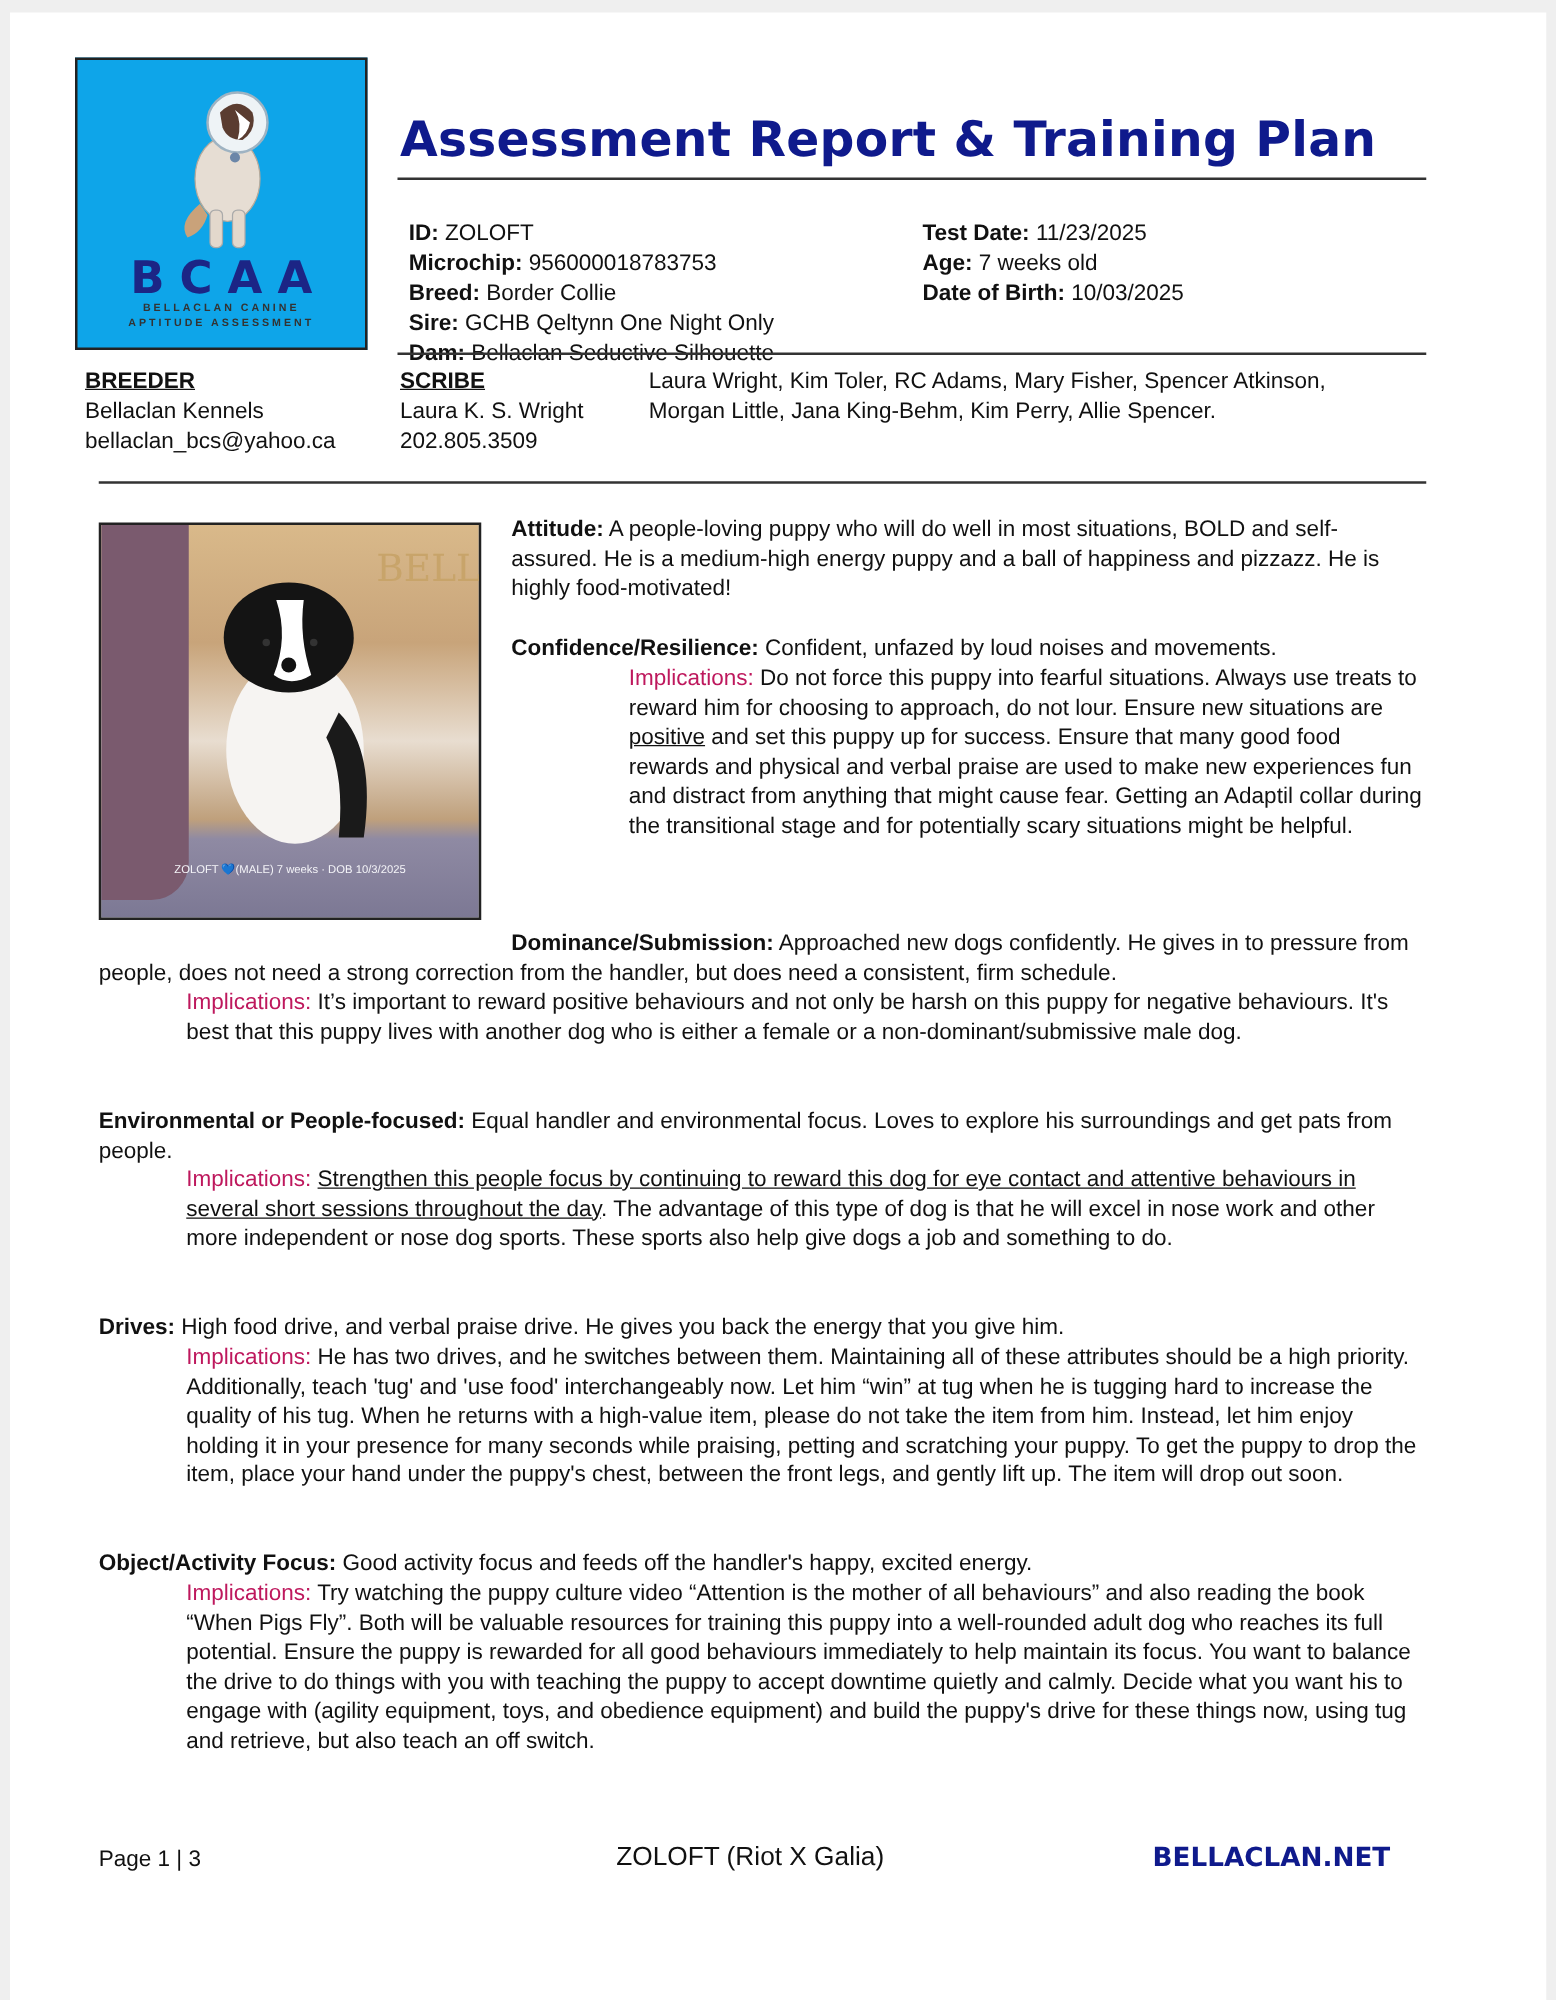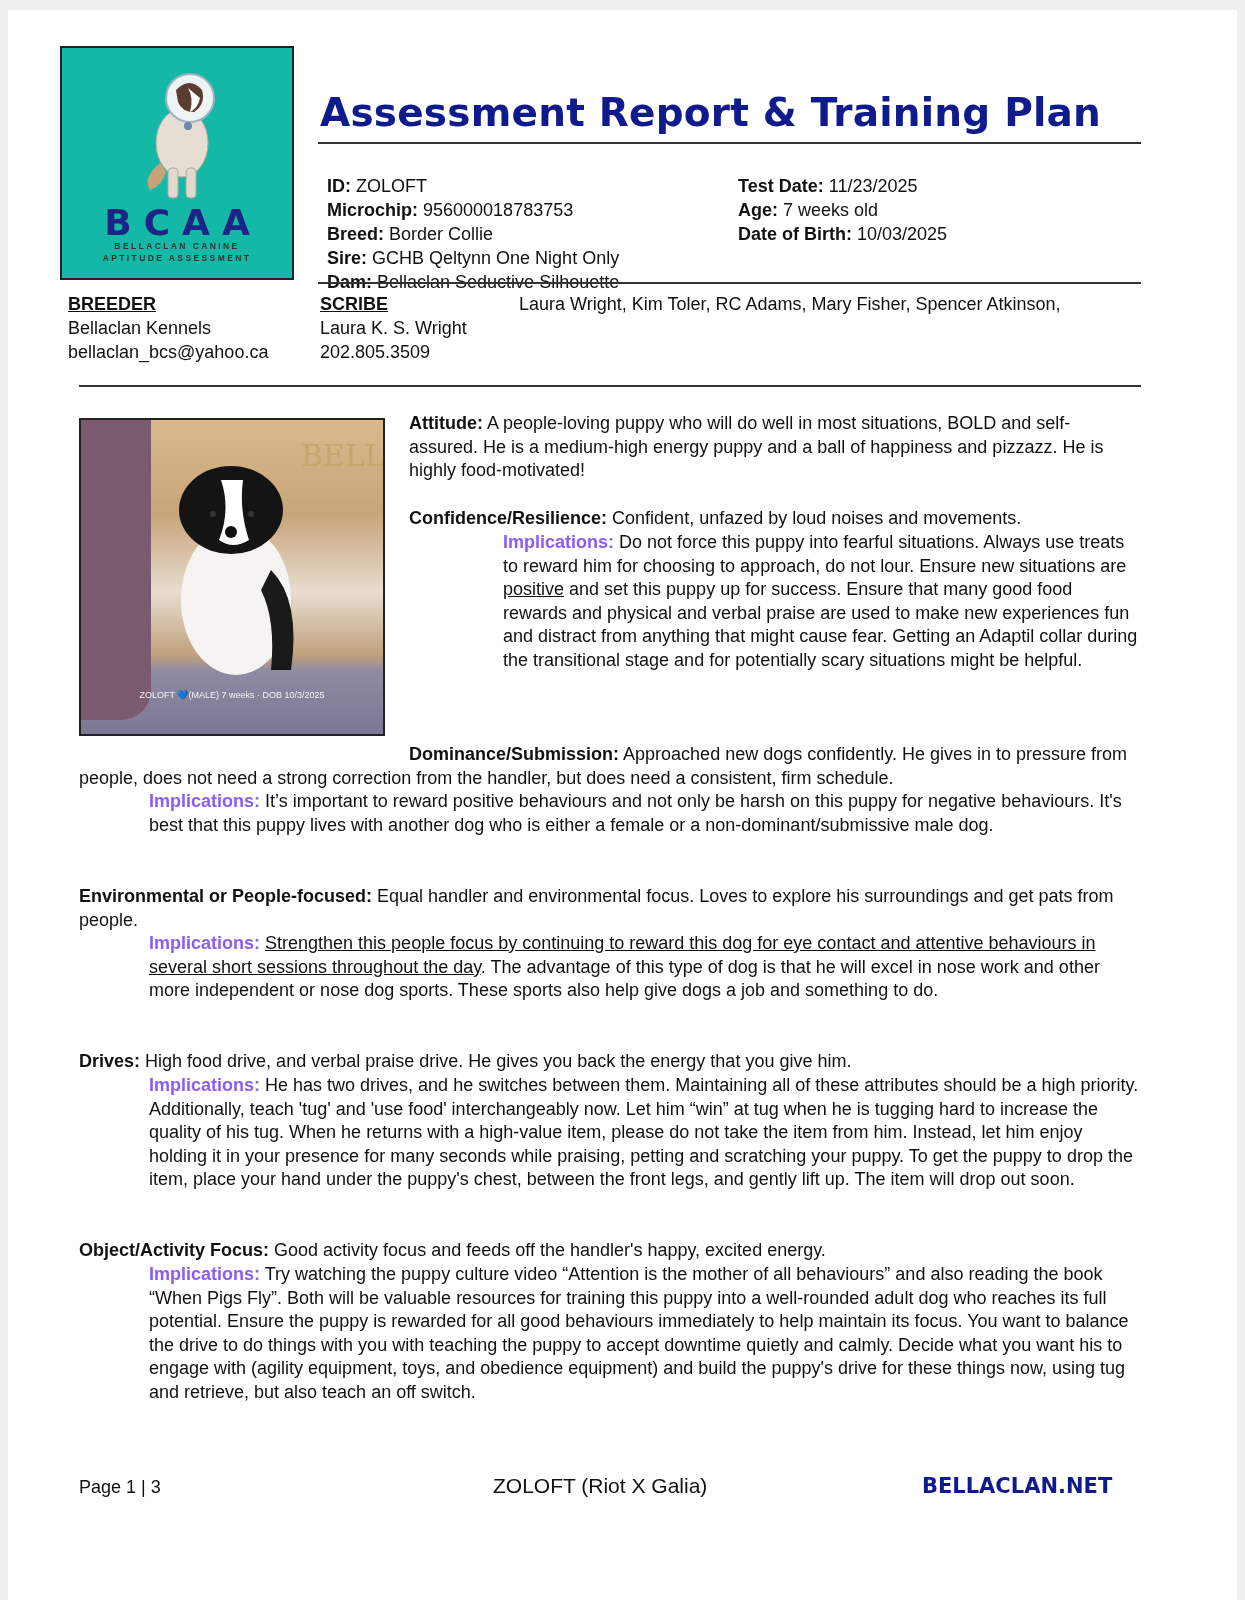--- a/index.html
+++ b/index.html
@@ -6,21 +6,21 @@
   body {
     width:1245px; height:1600px; background:#efefef; position:relative; overflow:hidden;
     font-family:"Liberation Sans", sans-serif; color:#111;
   }
   .page {
     position:absolute; left:8px; top:10px; width:1229px; height:1590px; background:#fff;
   }
   .abs { position:absolute; }
   .logo-box {
     position:absolute; left:60px; top:46px; width:234px; height:234px;
-    border:2px solid #222; box-sizing:border-box; background:#14b8a6;
+    border:2px solid #222; box-sizing:border-box; background:#0ea5e9;
   }
   .logo-box .bcaa {
     position:absolute; left:0; right:0; top:154px; text-align:center;
     font-family:"DejaVu Sans", sans-serif; font-weight:900; font-size:36px; color:#1c2585;
     letter-spacing:12px; padding-left:12px;
   }
   .logo-box .sub {
     position:absolute; left:0; right:0; text-align:center; font-size:8.5px; font-weight:bold;
     letter-spacing:2.4px; color:#333;
   }
@@ -28,21 +28,21 @@
     position:absolute; left:320px; top:90px; font-family:"DejaVu Sans", sans-serif; font-weight:900;
     font-size:39px; color:#0f1a8c; letter-spacing:0.2px; white-space:nowrap;
   }
   .rule { position:absolute; height:2px; background:#333; }
   .info { font-size:18px; line-height:24px; white-space:nowrap;margin-top:20px; }
   .info b { font-weight:bold; }
   .sec-head { font-weight:bold; text-decoration:underline; font-size:18px; line-height:24px; }
   .txt { font-size:18px; line-height:24px; }
   .body-text { font-size:18px; line-height:23.5px; color:#111; }
   .lbl { font-weight:bold; }
-  .impl { color:#8b5cf6; font-weight:bold; }
+  .impl { color:#be185d; font-weight:normal; }
   .u { text-decoration:underline; }
   .photo {
     position:absolute; left:79px; top:418px; width:306px; height:318px; border:2px solid #222;
     box-sizing:border-box; overflow:hidden;
     background:linear-gradient(180deg,#d9b98a 0%,#c8a47a 30%,#e8ddd0 55%,#bfa07c 75%,#8f8aa3 80%,#7c7894 100%);
   }
   .footer { position:absolute; top:1474px; font-size:19px; }
 </style>
 </head>
 <body>
@@ -87,20 +87,21 @@
   <div class="txt">Bellaclan Kennels</div>
   <div class="txt">bellaclan_bcs@yahoo.ca</div>
 </div>
 <div class="abs" style="left:320px;top:292px;">
   <div class="sec-head">SCRIBE</div>
   <div class="txt">Laura K. S. Wright</div>
   <div class="txt">202.805.3509</div>
 </div>
 <div class="abs" style="left:519px;top:292px;">
   <div class="txt">Laura Wright, Kim Toler, RC Adams, Mary Fisher, Spencer Atkinson,</div>
+  <div class="txt">Morgan Little, Jana King-Behm, Kim Perry, Allie Spencer.</div>
 </div>
 <div class="rule" style="left:79px;top:385px;width:1062px;height:1.5px;"></div>
 
 <div class="photo">
   <div class="abs" style="left:0;top:0;width:70px;height:300px;background:#7a5a6e;border-radius:0 0 30px 0;"></div>
   <svg class="abs" style="left:70px;top:30px" width="170" height="240" viewBox="0 0 170 240">
     <ellipse cx="85" cy="150" rx="55" ry="75" fill="#f6f4f2"></ellipse>
     <path d="M120 120 Q150 150 140 220 L120 220 Q125 170 110 140Z" fill="#1a1a1a"></path>
     <ellipse cx="80" cy="60" rx="52" ry="44" fill="#141414"></ellipse>
     <path d="M70 30 Q80 60 68 90 Q82 100 98 90 Q88 60 92 30Z" fill="#fff"></path>

